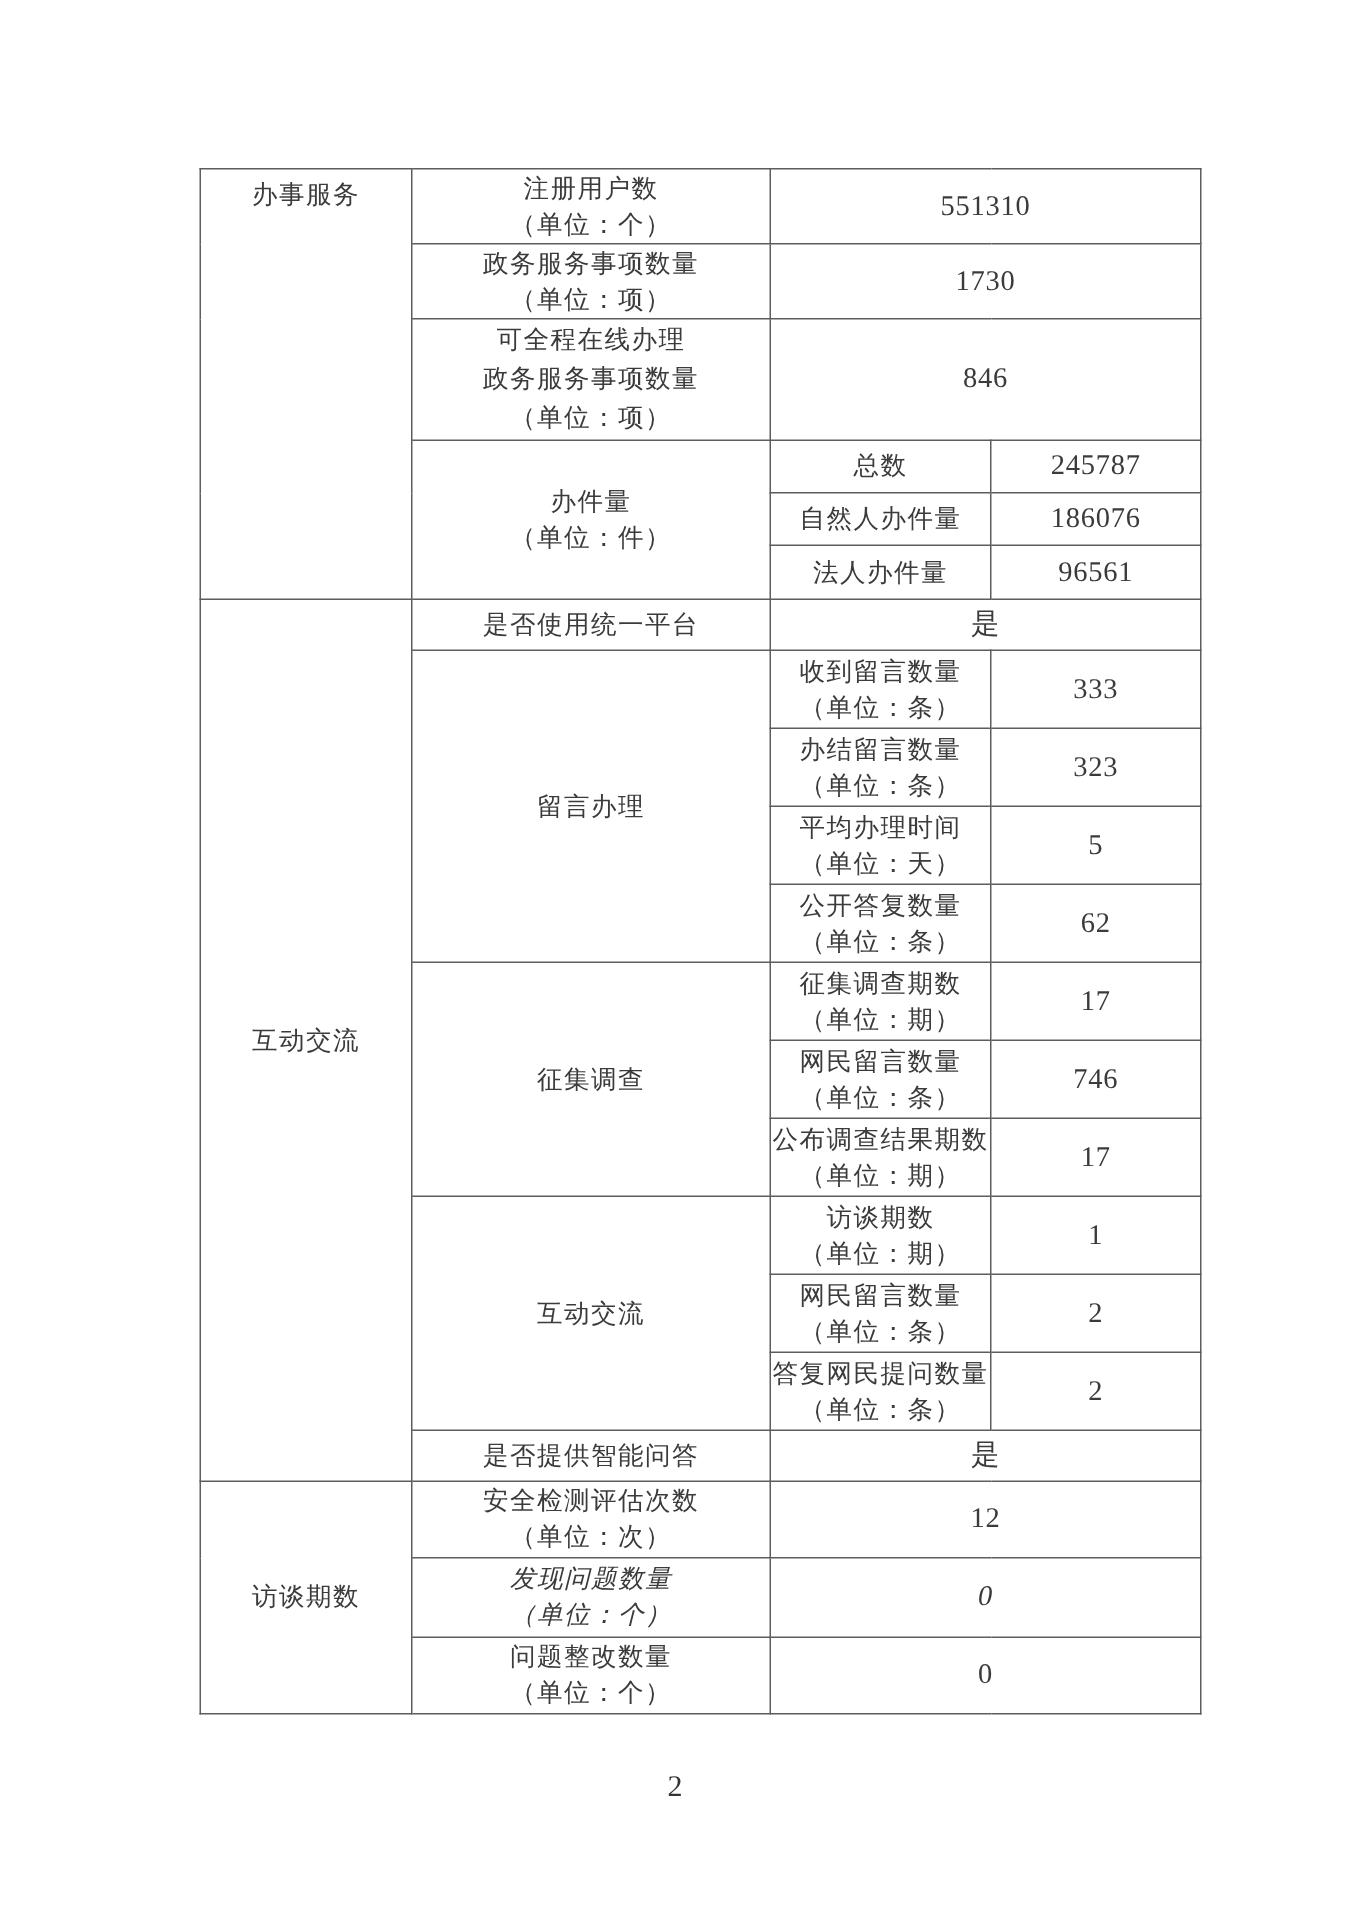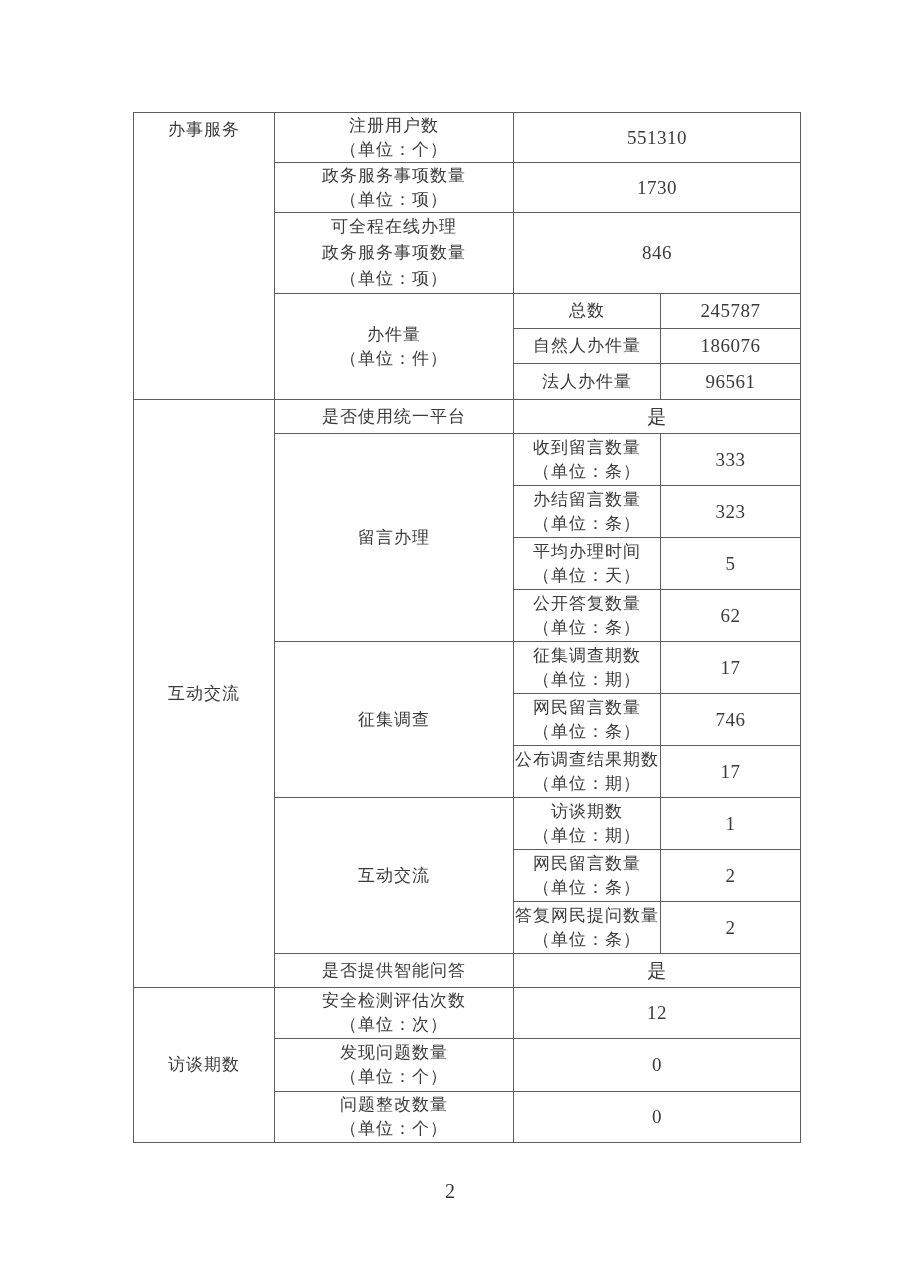--- a/index.html
+++ b/index.html
@@ -46,21 +46,21 @@
     margin-top: 46px;
   }
   td.lbl3 { line-height: 26px; border-radius: 32px; }
   tr.h50 { height: 50px; }
   tr.h81 { height: 81px; }
   tr.h35 { height: 35px; }
   tr.h36 { height: 36px; }
   tr.h34 { height: 34px; }
   tr.h52 { height: 52px; }
   tr.h51 { height: 51px; }
-  tr.h53 { height: 53px; }
+  tr.h53 { height: 53px; font-style: italic; }
   .page-number {
     position: absolute;
     top: 1180px;
     left: 0;
     width: 900px;
     text-align: center;
     font-size: 20px;
     color: #333333;
     font-family: "Liberation Serif", "DejaVu Serif", serif;
   }

